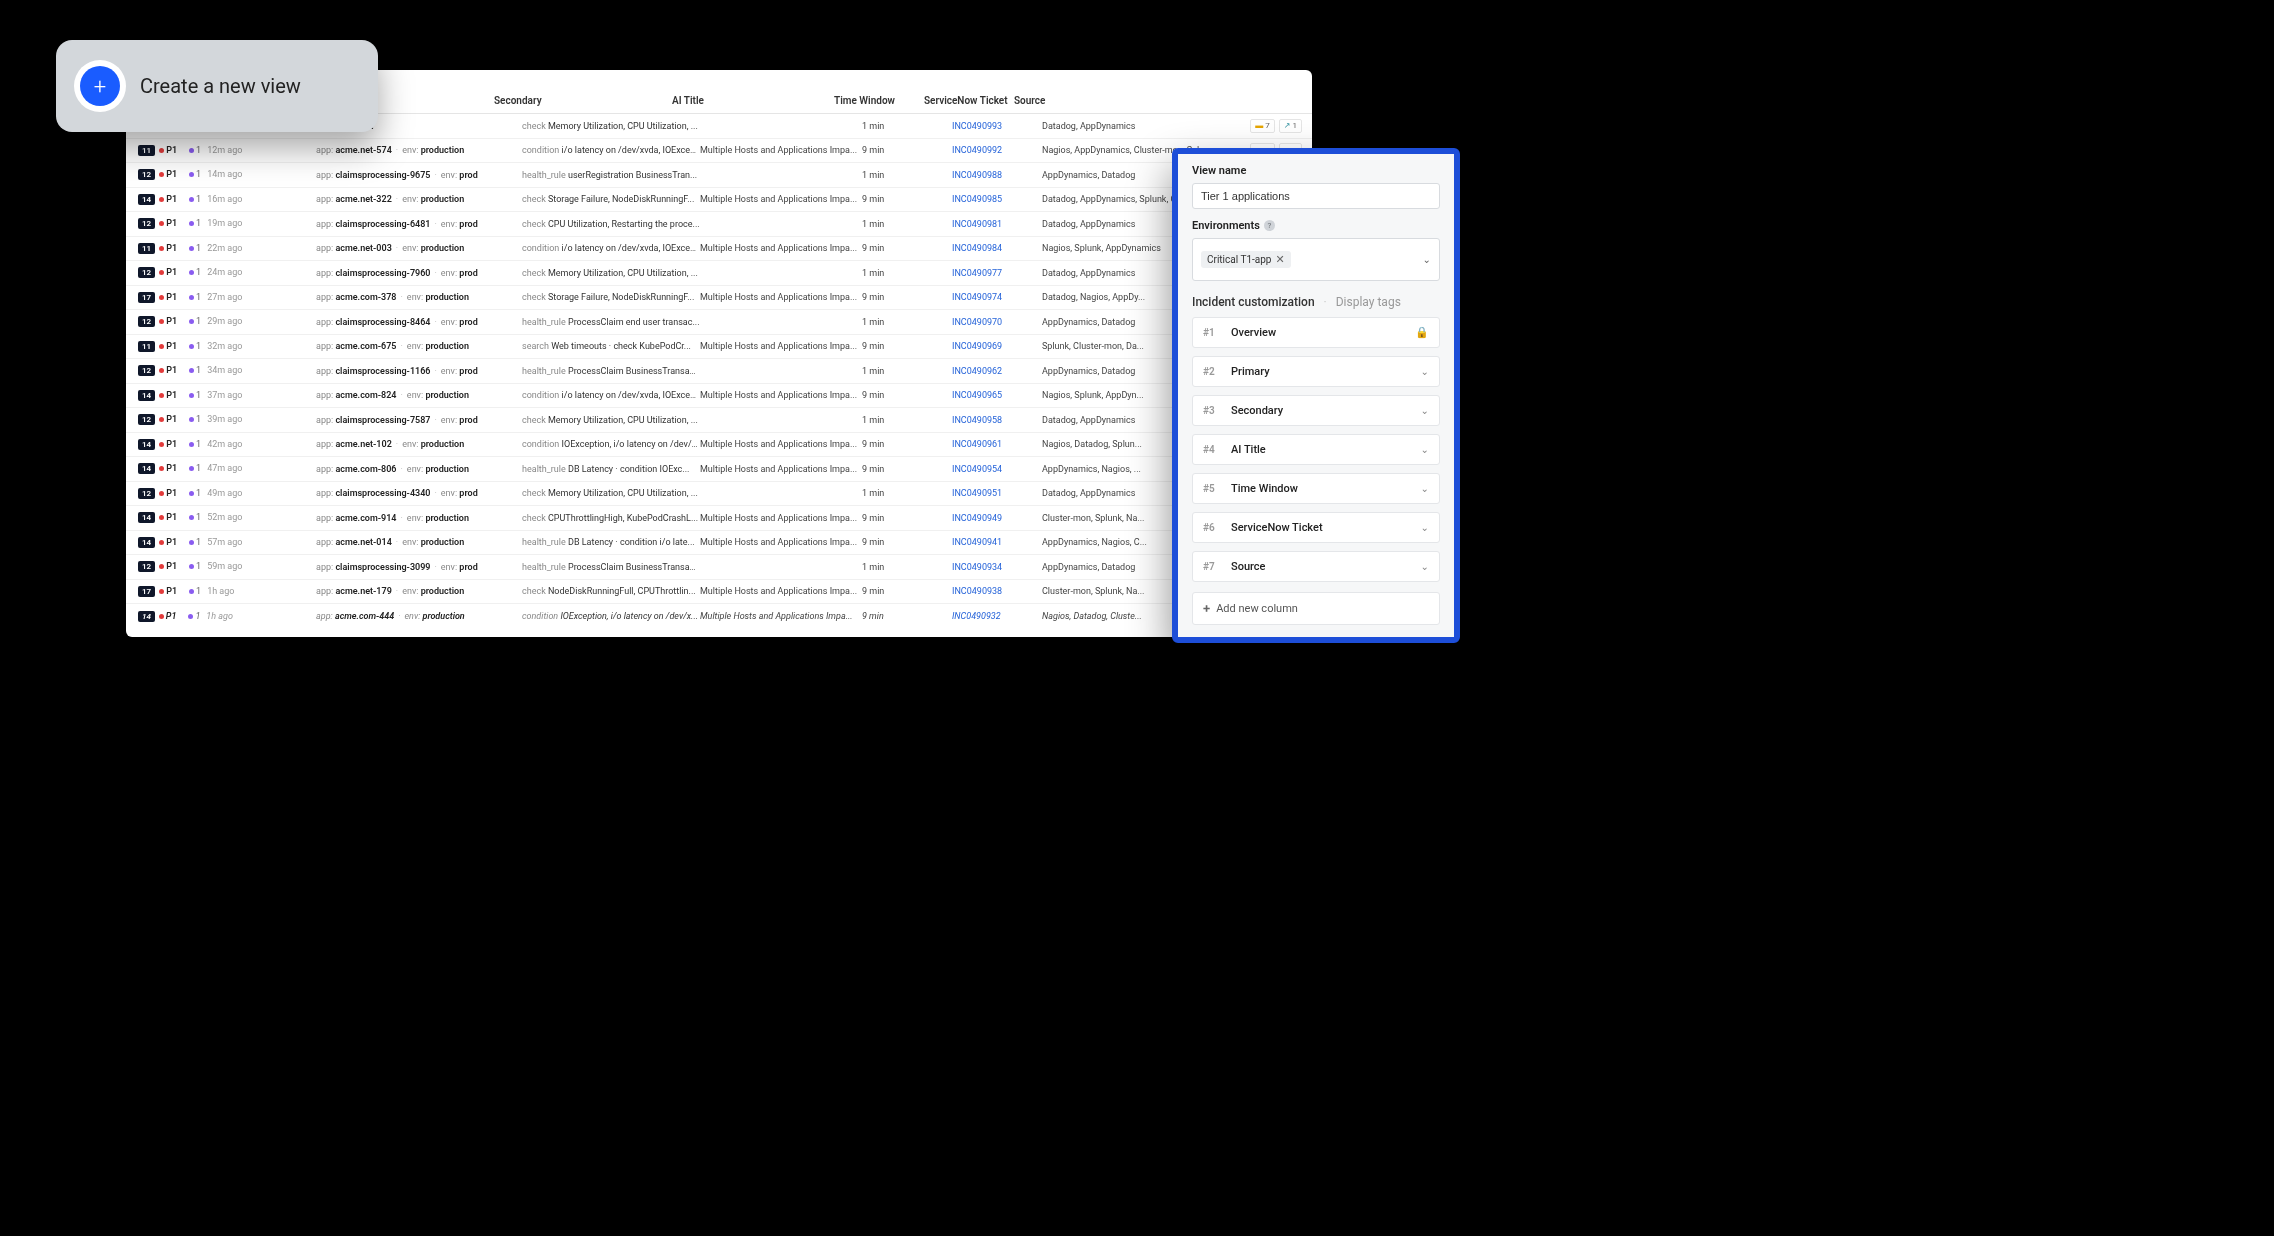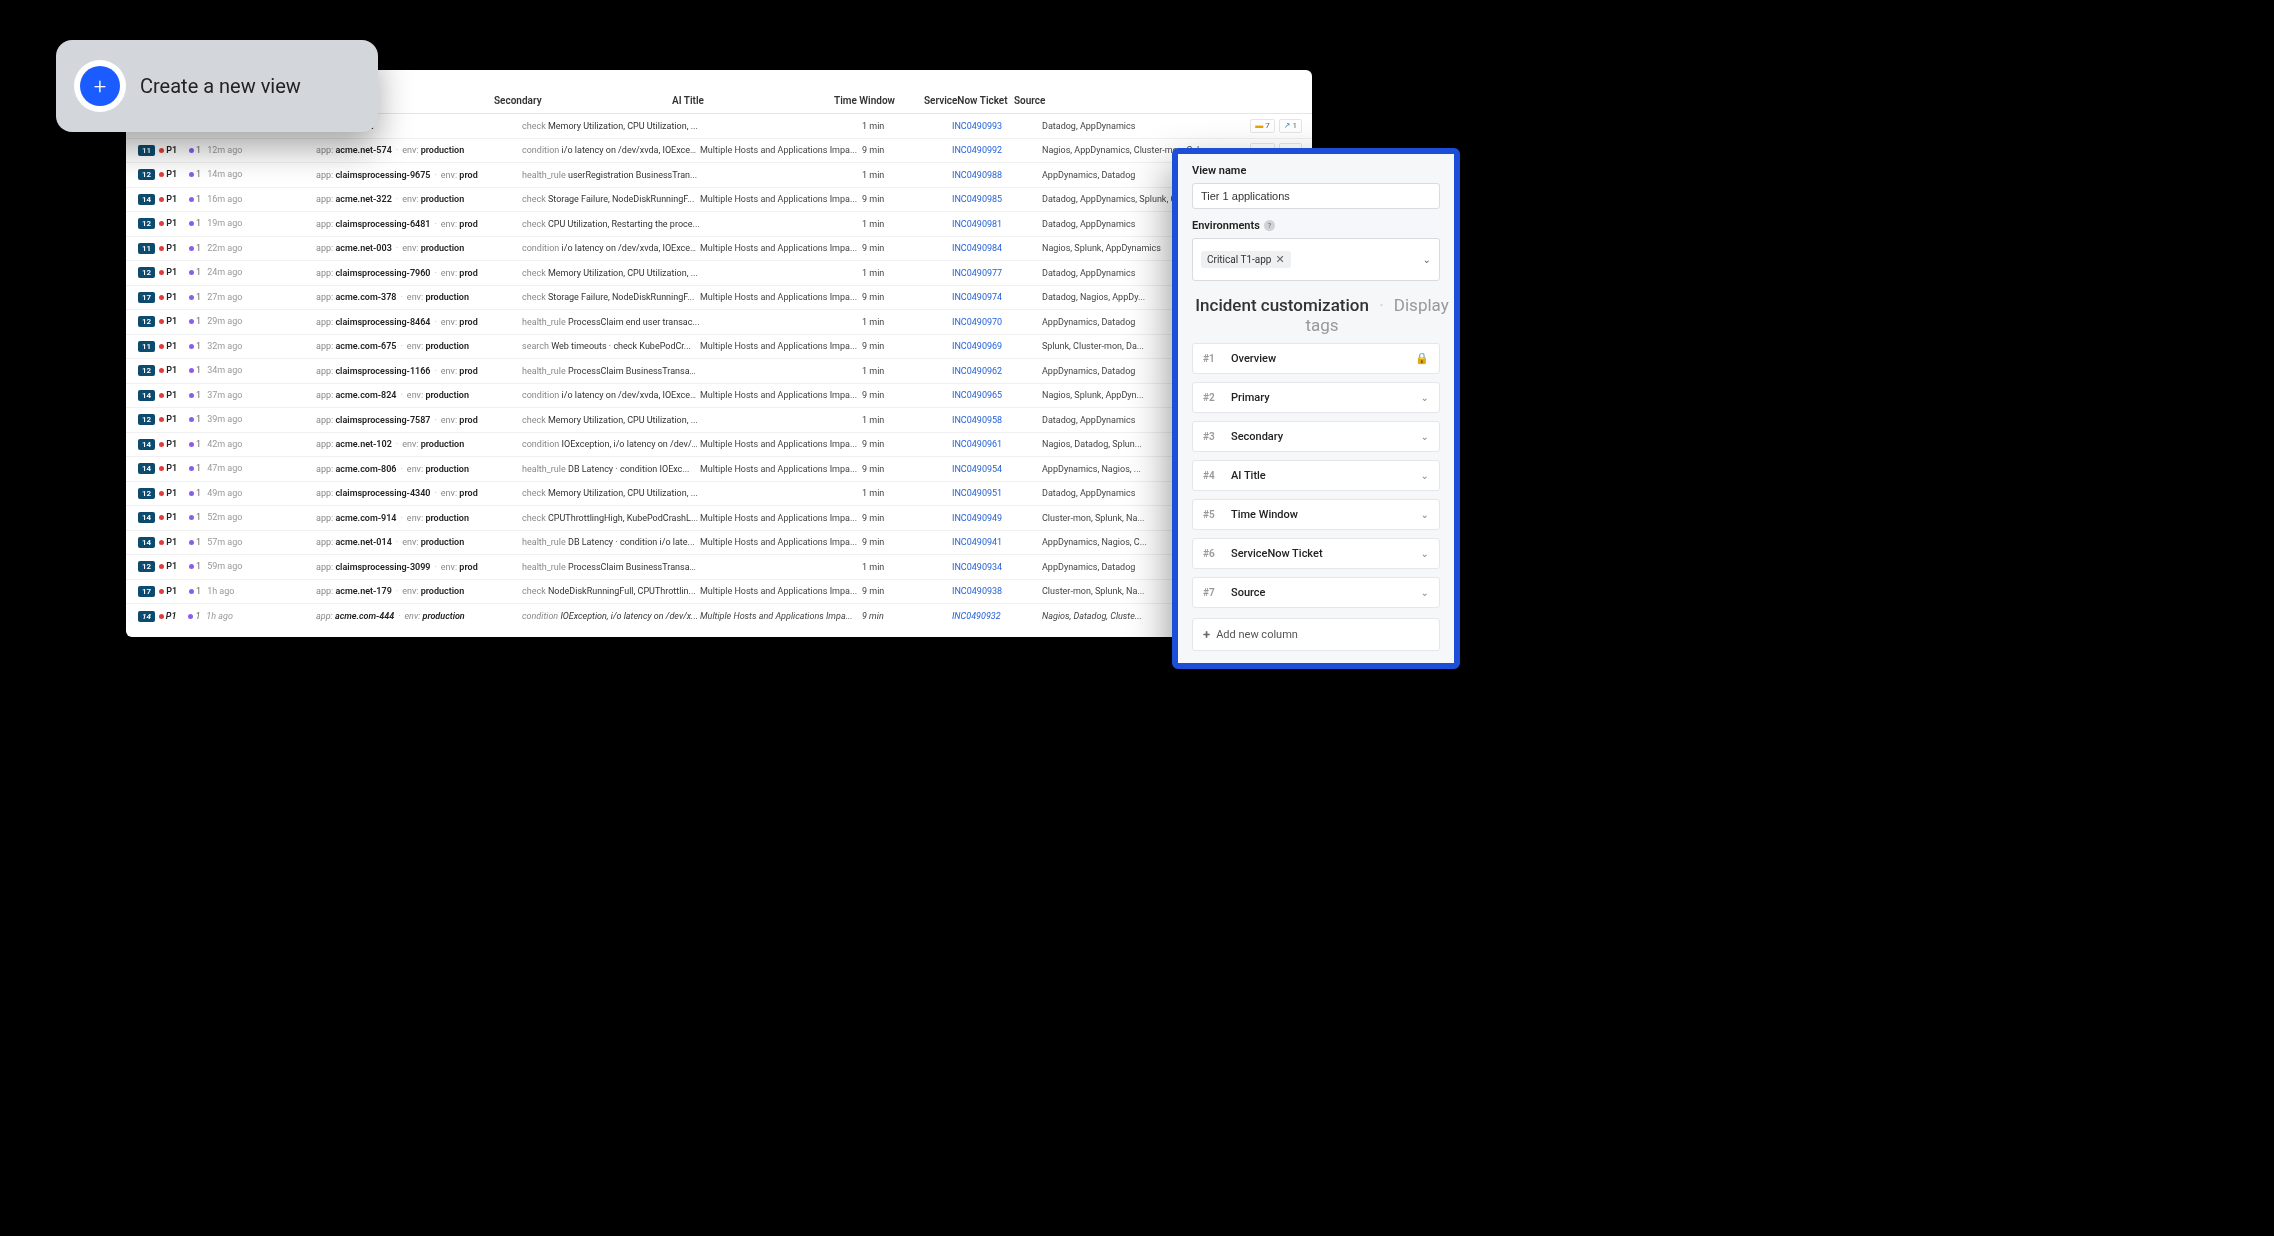--- a/index.html
+++ b/index.html
@@ -77,21 +77,21 @@
     height: 24.5px;
     border-bottom: 1px solid #f0f0f0;
     font-size: 9px;
     color: #444;
     white-space: nowrap;
   }
   .row:last-child { border-bottom: none; font-style: italic; }
   .row .cell { overflow: hidden; text-overflow: ellipsis; }
   .badge-num {
     display:inline-block;
-    background:#0c4a6e;
+    background:#0f172a;
     color:#fff;
     font-weight:600;
     font-size:8px;
     padding:1px 4px;
     border-radius:2px;
     margin-right:4px;
     min-width:14px;
     text-align:right;
   }
   .dot-red { display:inline-block; width:5px;height:5px;border-radius:50%;background:#e23b3b;margin-right:2px;vertical-align:middle;}
@@ -163,21 +163,21 @@
   .chip-tag {
     display:inline-flex; align-items:center; gap:4px;
     background:#eef0f2;
     border-radius:3px;
     padding:2px 6px;
     font-size:10px;
     color:#333;
   }
   .chip-tag .x { color:#666; cursor:pointer; font-size:11px; }
   .chev { color:#666; font-size:10px; }
-  .tabs-line { padding:14px 2px 8px 14px; font-size:17px; color:#999;text-align:center;}
+  .tabs-line { padding:14px 2px 8px 14px; font-size:12px; color:#999;}
   .tabs-line .active { color:#333; font-weight:500;}
   .cols-list { padding: 0 14px; display:flex; flex-direction:column; gap:8px;}
   .col-item {
     background:#fff;
     border:1px solid #e4e6e9;
     border-radius:3px;
     display:flex;
     align-items:center;
     padding:8px 10px;
     font-size:11px;

